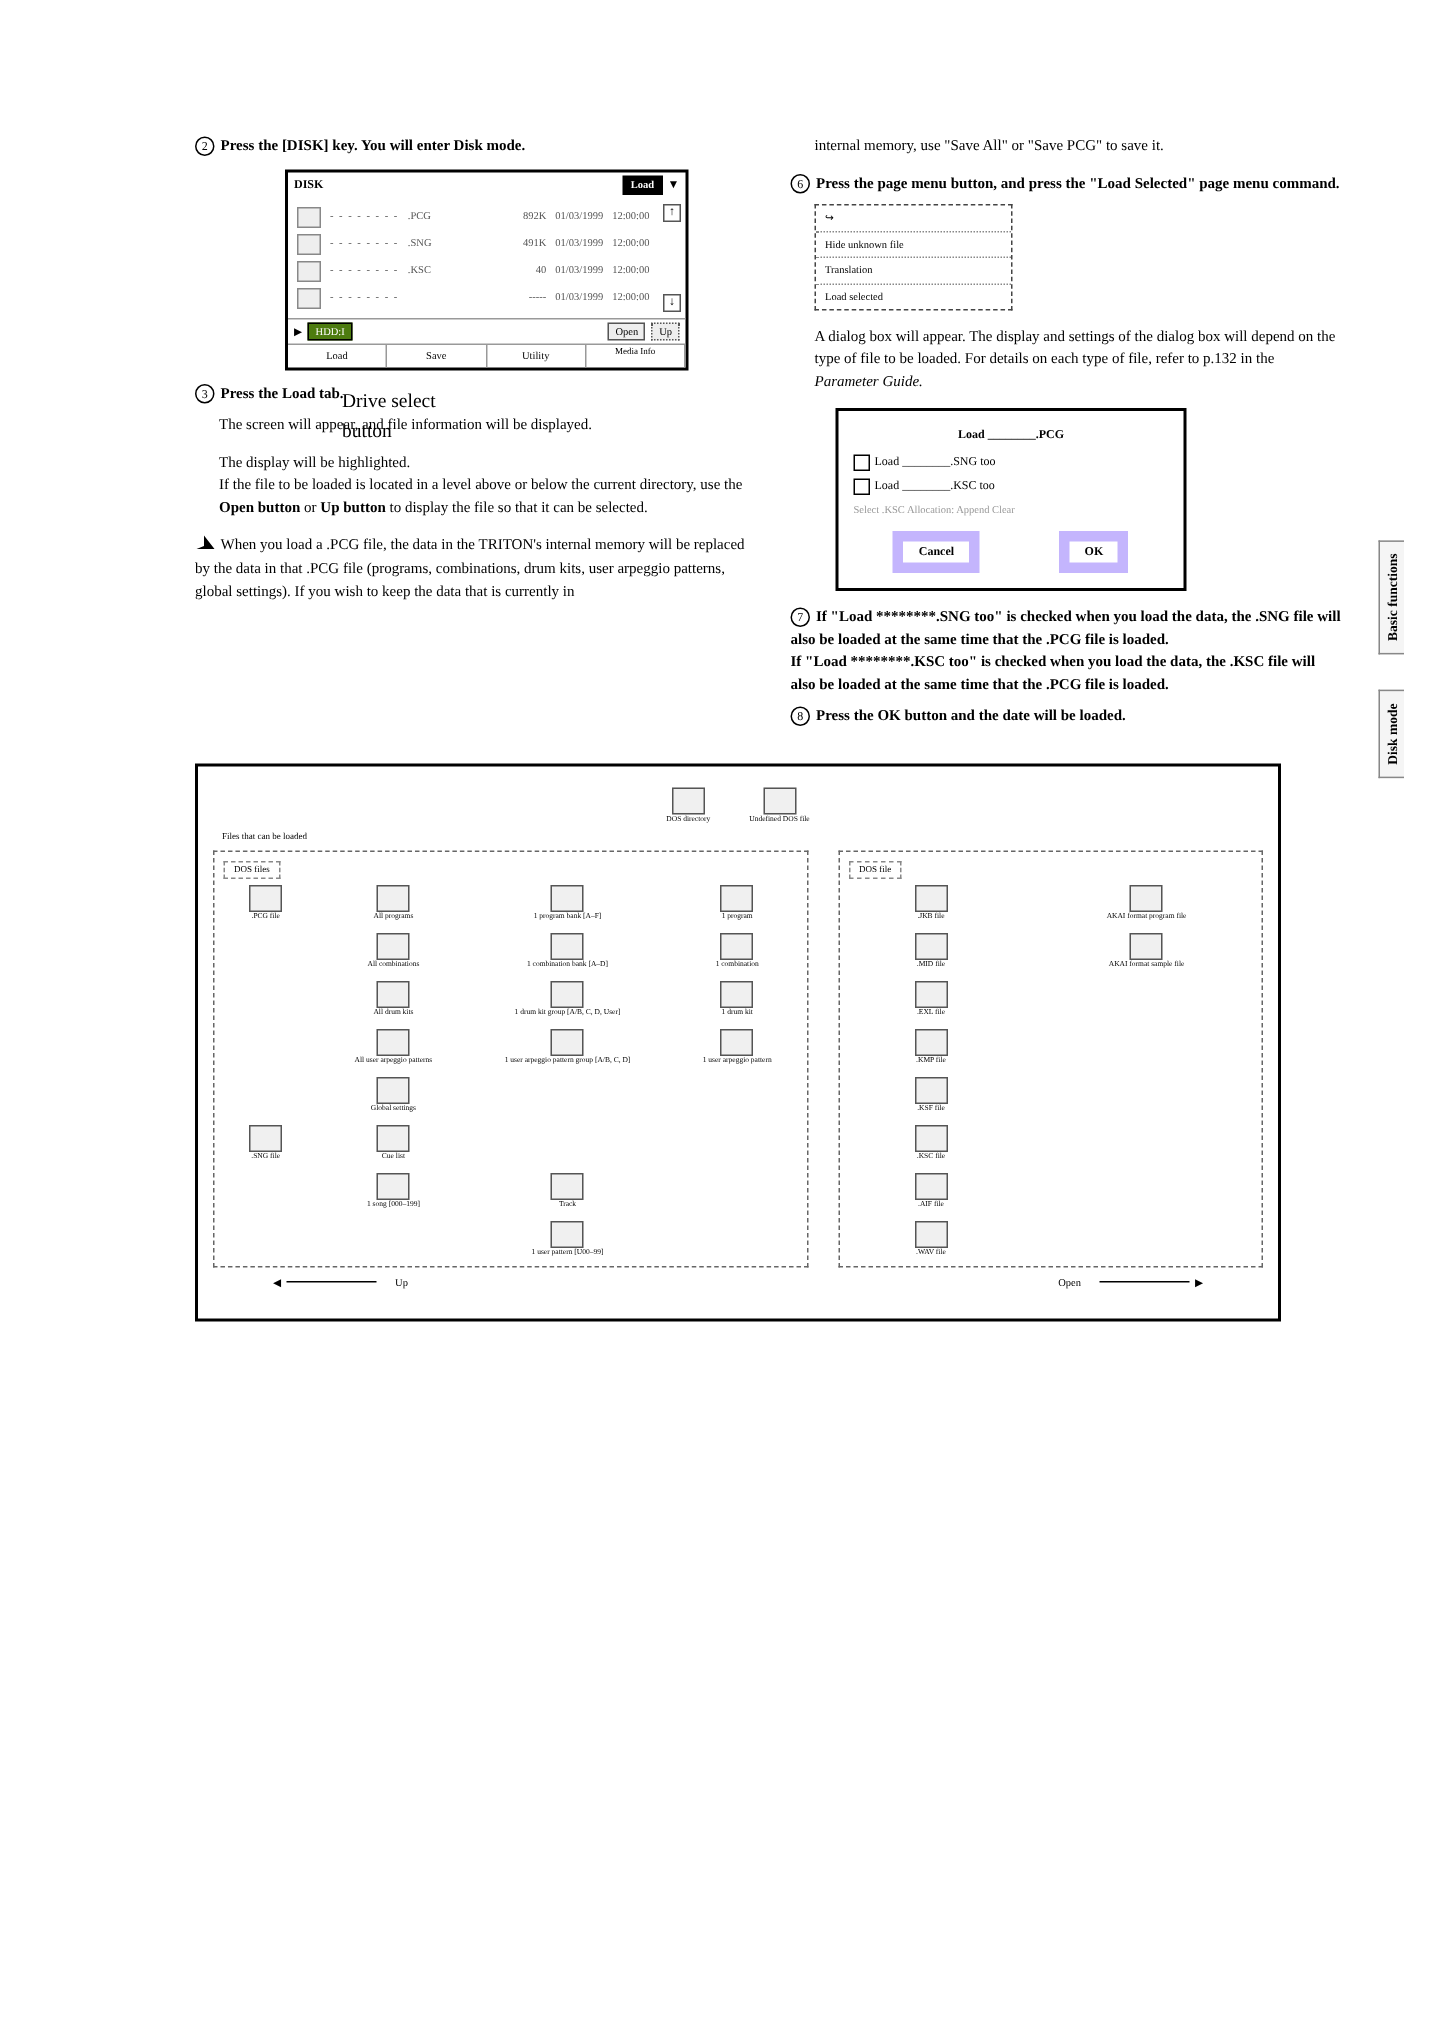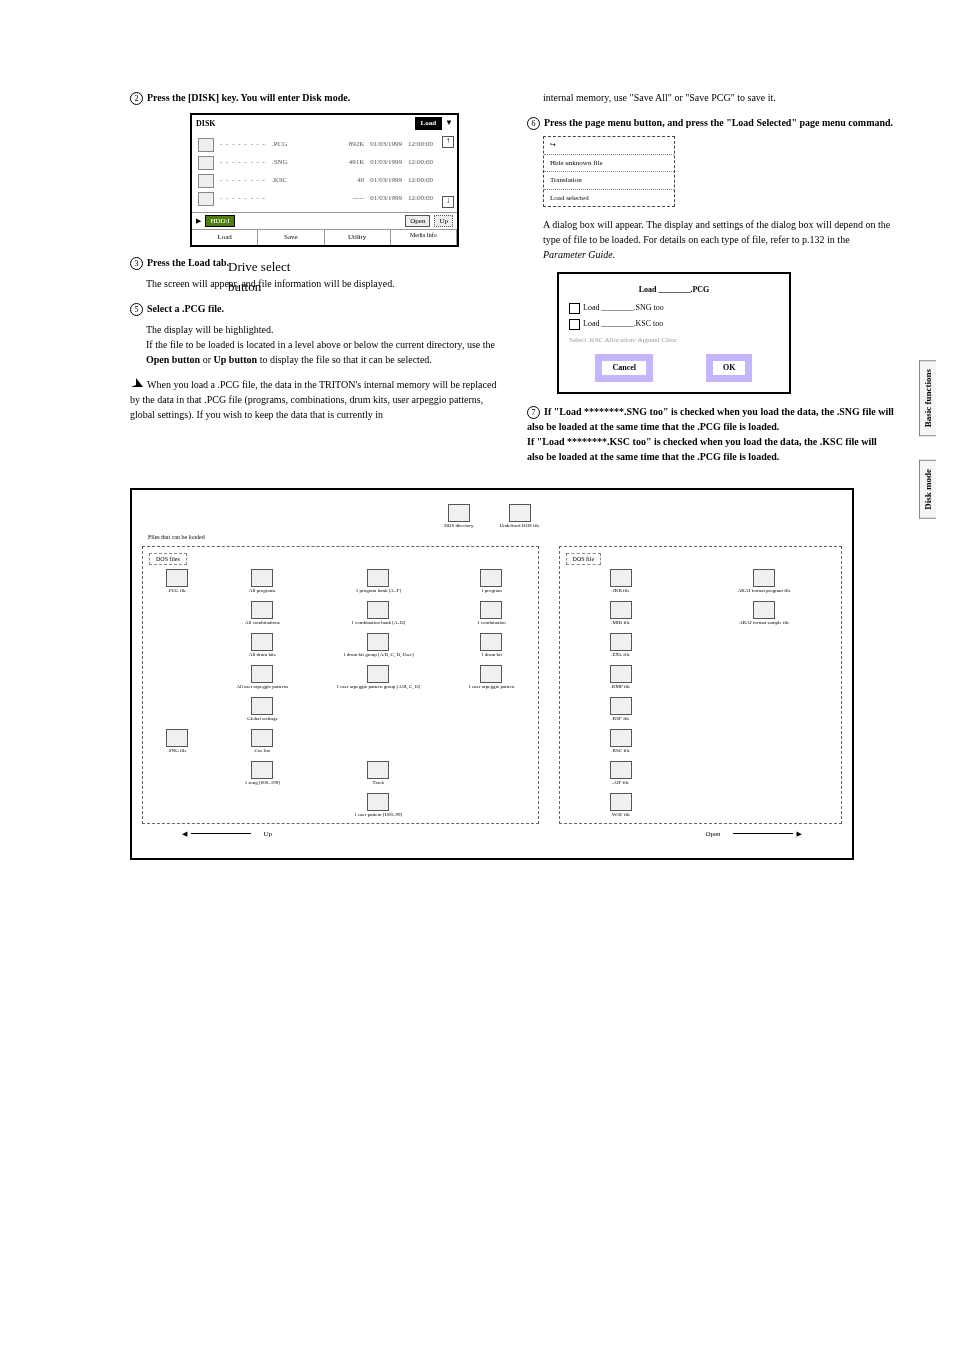--- a/index.html
+++ b/index.html
@@ -6,21 +6,21 @@
 .page{padding:84px 60px 40px 130px;position:relative;min-height:1307px}
 .cols{display:flex;gap:30px}
 .col{flex:1;font-size:10px;line-height:1.5}
 .num{display:inline-block;border:1px solid #000;border-radius:50%;width:11px;height:11px;line-height:11px;text-align:center;font-size:8px;margin-right:4px;vertical-align:baseline}
 .bold{font-weight:bold}
 .step{margin:6px 0}
 .body-text{margin:6px 0 10px 16px}
 .note-icon{display:inline-block;vertical-align:top;margin-right:3px}
 .note-icon svg{width:14px;height:11px}
 .screenshot{border:2px solid #000;margin:8px auto 8px 60px;width:265px;background:#fff}
-.screen-header{display:flex;justify-content:space-between;padding:2px 4px;font-size:8px;font-weight:bold;align-items:flex-end}
+.screen-header{display:flex;justify-content:space-between;padding:2px 4px;font-size:8px;font-weight:bold;align-items:flex-start}
 .screen-header .load-btn{background:#000;color:#fff;padding:1px 6px;font-size:7px}
 .file-list{padding:4px 6px;font-size:7px;color:#555}
 .file-row{display:flex;align-items:center;padding:2px 0;gap:6px}
 .file-ico{width:14px;height:12px;border:1px solid #888;background:#eee}
 .dashes{flex:0 0 auto;letter-spacing:1px}
 .scroll-ind{width:10px;height:10px;border:1px solid #555;margin-left:auto;text-align:center;line-height:8px;font-size:8px}
 .drive-row{display:flex;align-items:center;padding:2px 4px;border-top:1px solid #999;font-size:7px;gap:4px}
 .chip{border:1px solid #555;padding:0 4px;font-size:7px;background:#eee}
 .chip-inv{border:1px solid #000;background:#4d7c0f;color:#fff;padding:0 4px;font-size:7px}
 .tabs{display:flex;font-size:7px;border-top:1px solid #999}
@@ -125,21 +125,20 @@
       <div class="tab" style="font-size:6px;line-height:1">Media Info</div>
     </div>
   </div>
   <div class="drive-label" style="top:144px"><span>Drive select</span><br><span>button</span></div>
   </div>
 
   <div class="step"><span class="num">3</span><span class="bold">Press the Load tab.</span></div>
   <div class="body-text">The screen will appear, and file information will be displayed.</div>
 
 
-  <div class="step"><span class="num">5</span><span class="bold">Select a .PCG file.</span></div>
   <div class="body-text">
     <span>The display will be highlighted.</span><br>
     <span>If the file to be loaded is located in a level above or below the current directory, use the </span><span class="bold">Open button</span><span> or </span><span class="bold">Up button</span><span> to display the file so that it can be selected.</span>
   </div>
 
   <div class="body-text" style="margin-left:0"><span class="note-icon"><svg viewBox="0 0 14 11">
               <path d="M1 10 L13 10 L6 1 L6 8 Z M3 10 L6 5" fill="#000"></path>
             </svg></span><span>When you load a .PCG file, the data in the TRITON's internal memory will be replaced by the data in that .PCG file (programs, combinations, drum kits, user arpeggio patterns, global settings). If you wish to keep the data that is currently in </span></div>
 </div>
 
@@ -163,20 +162,21 @@
     <div class="dlg-row"><span class="dlg-cb"></span><span>Load</span> ________<span>.KSC too</span></div>
     <div class="radio-row">Select .KSC Allocation:    Append      Clear</div>
     <div class="dlg-btns">
       <span class="dlg-btn">Cancel</span>
       <span class="dlg-btn">OK</span>
     </div>
   </div>
 
   <div class="step"><span class="num">7</span><span class="bold"><span>If "Load ********.SNG too" is checked when you load the data, the .SNG file will also be loaded at the same time that the .PCG file is loaded.</span><br><span>If "Load ********.KSC too" is checked when you load the data, the .KSC file will also be loaded at the same time that the .PCG file is loaded.</span></span></div>
 
+  <div class="step"><span class="num">8</span><span class="bold">Press the OK button and the date will be loaded.</span></div>
 
 </div>
 </div>
 
 <div class="tree">
   <div class="tree-top">
     <div class="tbox">
           <div class="ticon"></div>
           <div class="tlbl">DOS directory</div>
         </div>

